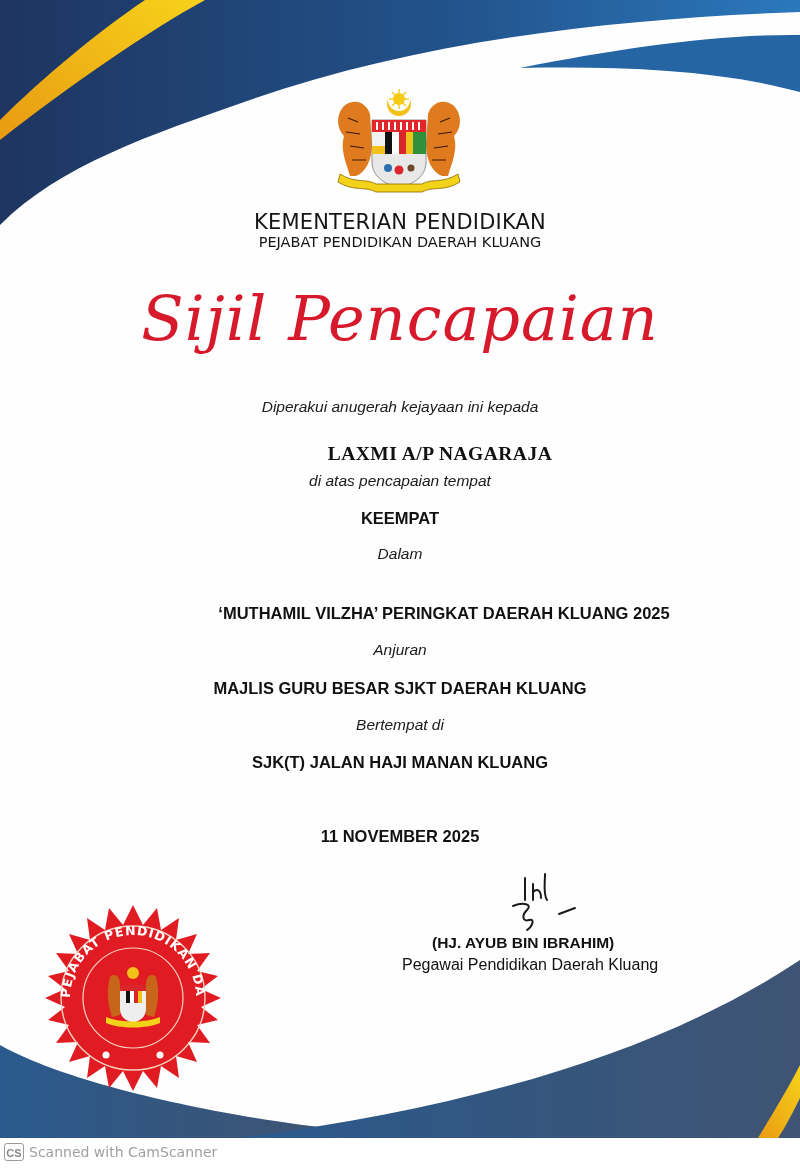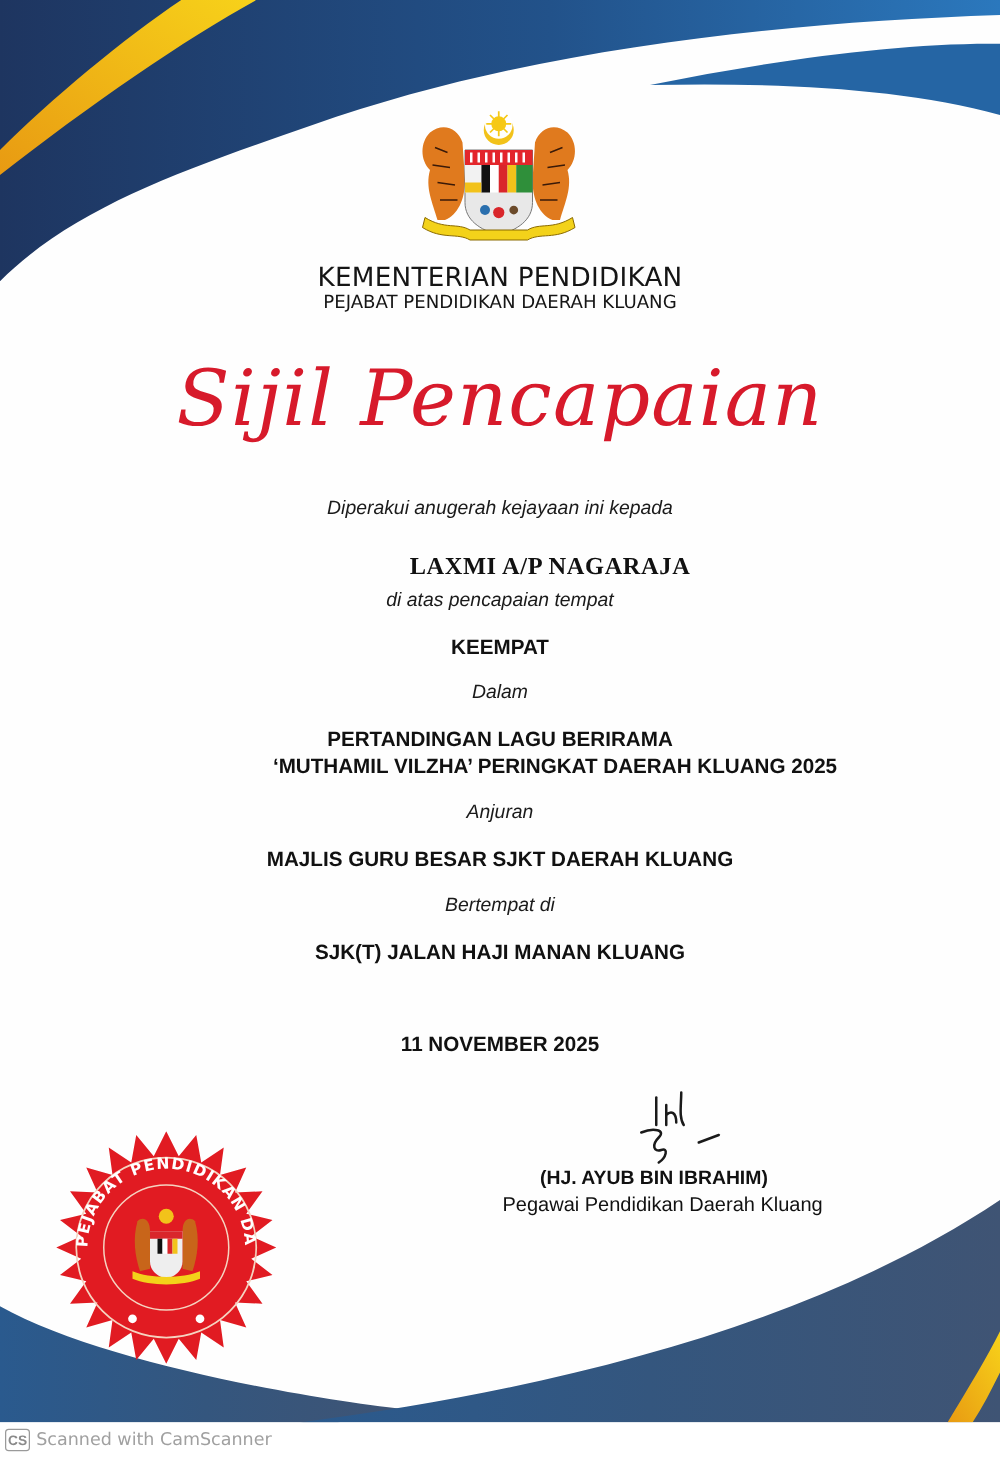--- a/index.html
+++ b/index.html
@@ -124,21 +124,20 @@
   <div class="center-block ministry">KEMENTERIAN PENDIDIKAN</div>
   <div class="center-block office">PEJABAT PENDIDIKAN DAERAH KLUANG</div>
 
   <div class="center-block script-title">Sijil Pencapaian</div>
 
   <div class="center-block italic-line" style="top:398px;">Diperakui anugerah kejayaan ini kepada</div>
   <div class="center-block name-line" style="top:443px;">LAXMI A/P NAGARAJA</div>
   <div class="center-block italic-line" style="top:472px;">di atas pencapaian tempat</div>
   <div class="center-block bold-line" style="top:509px;">KEEMPAT</div>
   <div class="center-block italic-line" style="top:545px;">Dalam</div>
-  <div class="center-block bold-line" style="top:583px;">PERTANDINGAN LAGU BERIRAMA</div>
   <div class="center-block bold-line" style="top:604px;padding-left:44px;">‘MUTHAMIL VILZHA’ PERINGKAT DAERAH KLUANG 2025</div>
   <div class="center-block italic-line" style="top:641px;">Anjuran</div>
   <div class="center-block bold-line" style="top:679px;">MAJLIS GURU BESAR SJKT DAERAH KLUANG</div>
   <div class="center-block italic-line" style="top:716px;">Bertempat di</div>
   <div class="center-block bold-line" style="top:753px;">SJK(T) JALAN HAJI MANAN KLUANG</div>
   <div class="center-block bold-line" style="top:827px;">11 NOVEMBER 2025</div>
 
   <svg class="signature" viewBox="0 0 90 62">
     <g fill="none" stroke="#1a1a1a" stroke-width="2" stroke-linecap="round">
       <path d="M20,8 L20,30"></path>

